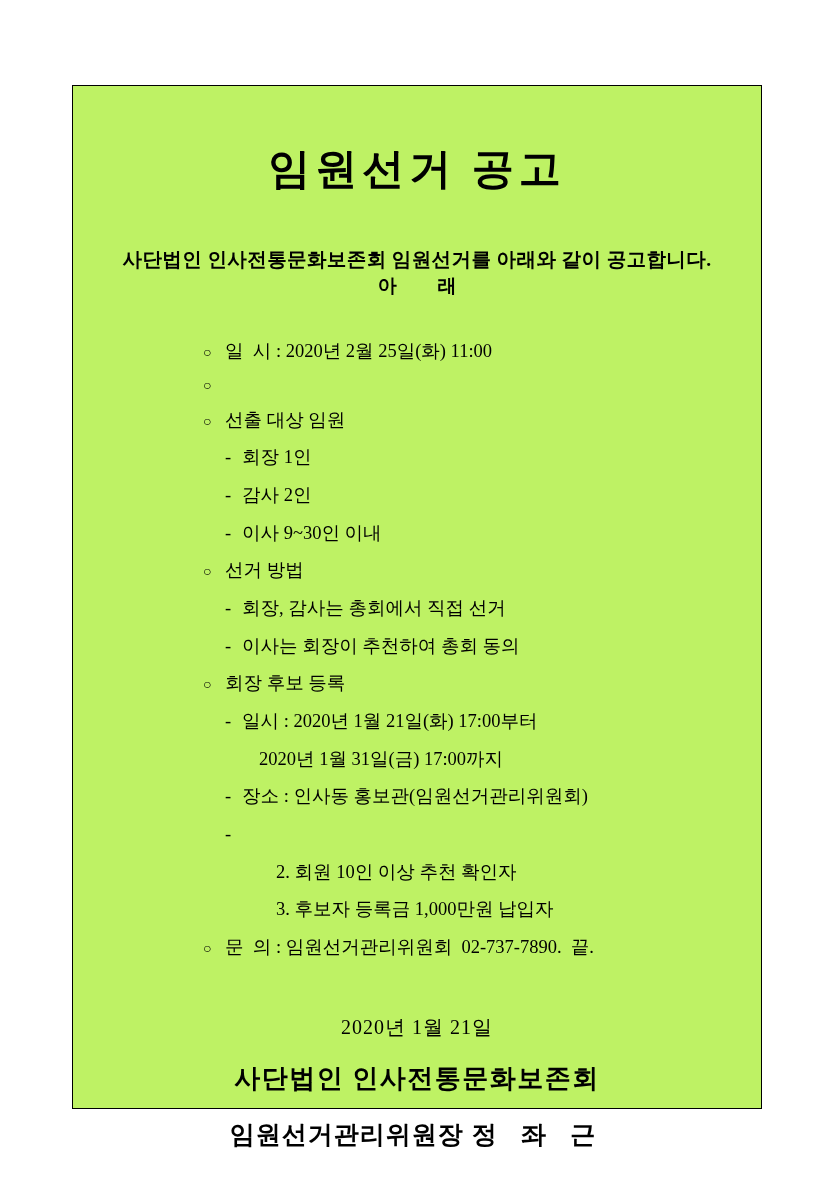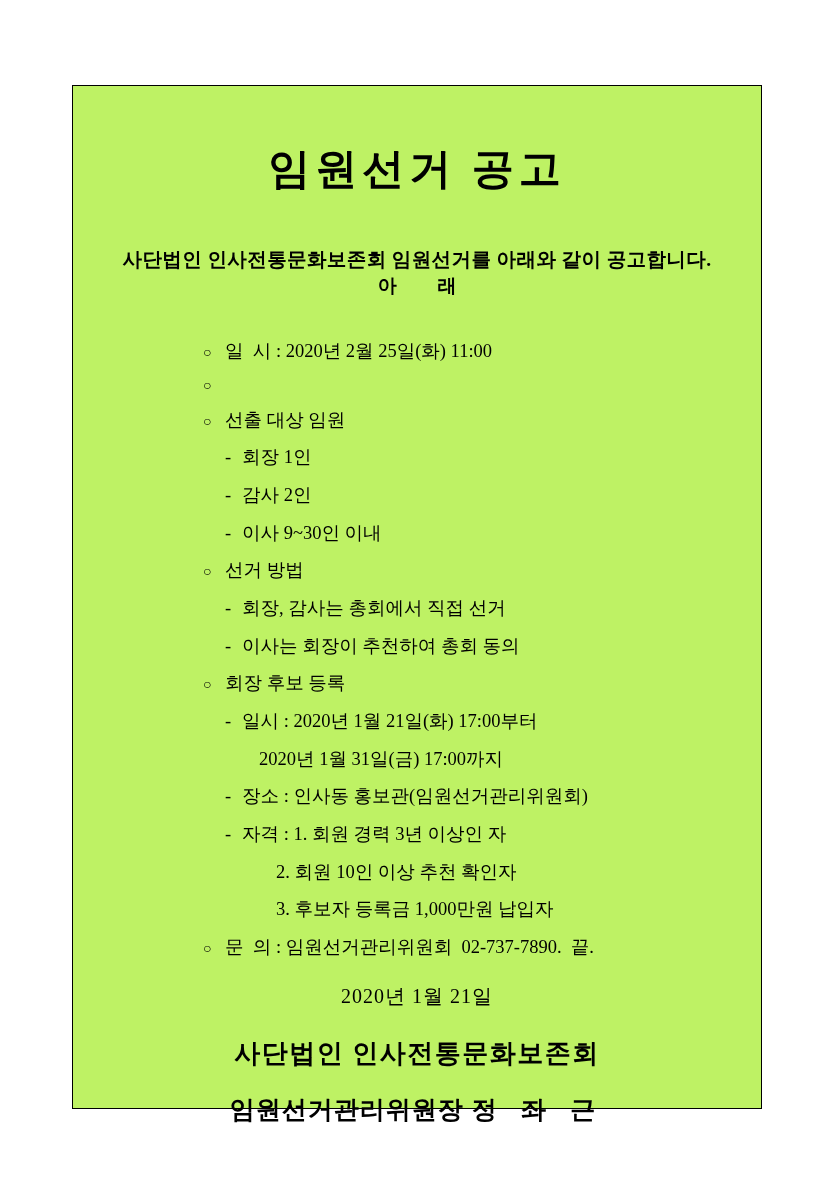--- a/index.html
+++ b/index.html
@@ -78,29 +78,29 @@
     line-height: 1.55;
     white-space: pre;
   }
   .lvl1 { margin-left: 114px; }
   .sub-cont { margin-left: 148px; }
   .sub-cont2 { margin-left: 165px; }
   .indent-0 { margin-left: 92px; }
   .date-line {
     text-align: center;
     font-size: 20px;
-    margin-top: 21px;
+    margin-top: 52px;
     letter-spacing: 1px;
     font-weight: normal;
   }
   .org-name {
     text-align: center;
     font-size: 26px;
     font-weight: bold;
-    margin-top: 26px;
+    margin-top: 20px;
     letter-spacing: 1.5px;
   }
   .signer {
     text-align: center;
     font-size: 25px;
     font-weight: bold;
     margin-top: 22px;
     letter-spacing: 1px;
   }
   .signer .name {
@@ -171,21 +171,20 @@
       </div>
       <div class="li sub-cont">
         <span class="txt">2020년 1월 31일(금) 17:00까지</span>
       </div>
       <div class="li lvl1">
         <span class="dash">-</span>
         <span class="txt">장소 : 인사동 홍보관(임원선거관리위원회)</span>
       </div>
       <div class="li lvl1">
         <span class="dash">-</span>
-        <span class="txt">자격 : 1. 회원 경력 3년 이상인 자</span>
       </div>
       <div class="li sub-cont2">
         <span class="txt">2. 회원 10인 이상 추천 확인자</span>
       </div>
       <div class="li sub-cont2">
         <span class="txt">3. 후보자 등록금 1,000만원 납입자</span>
       </div>
 
       <div class="li indent-0">
         <span class="bullet">○</span>

